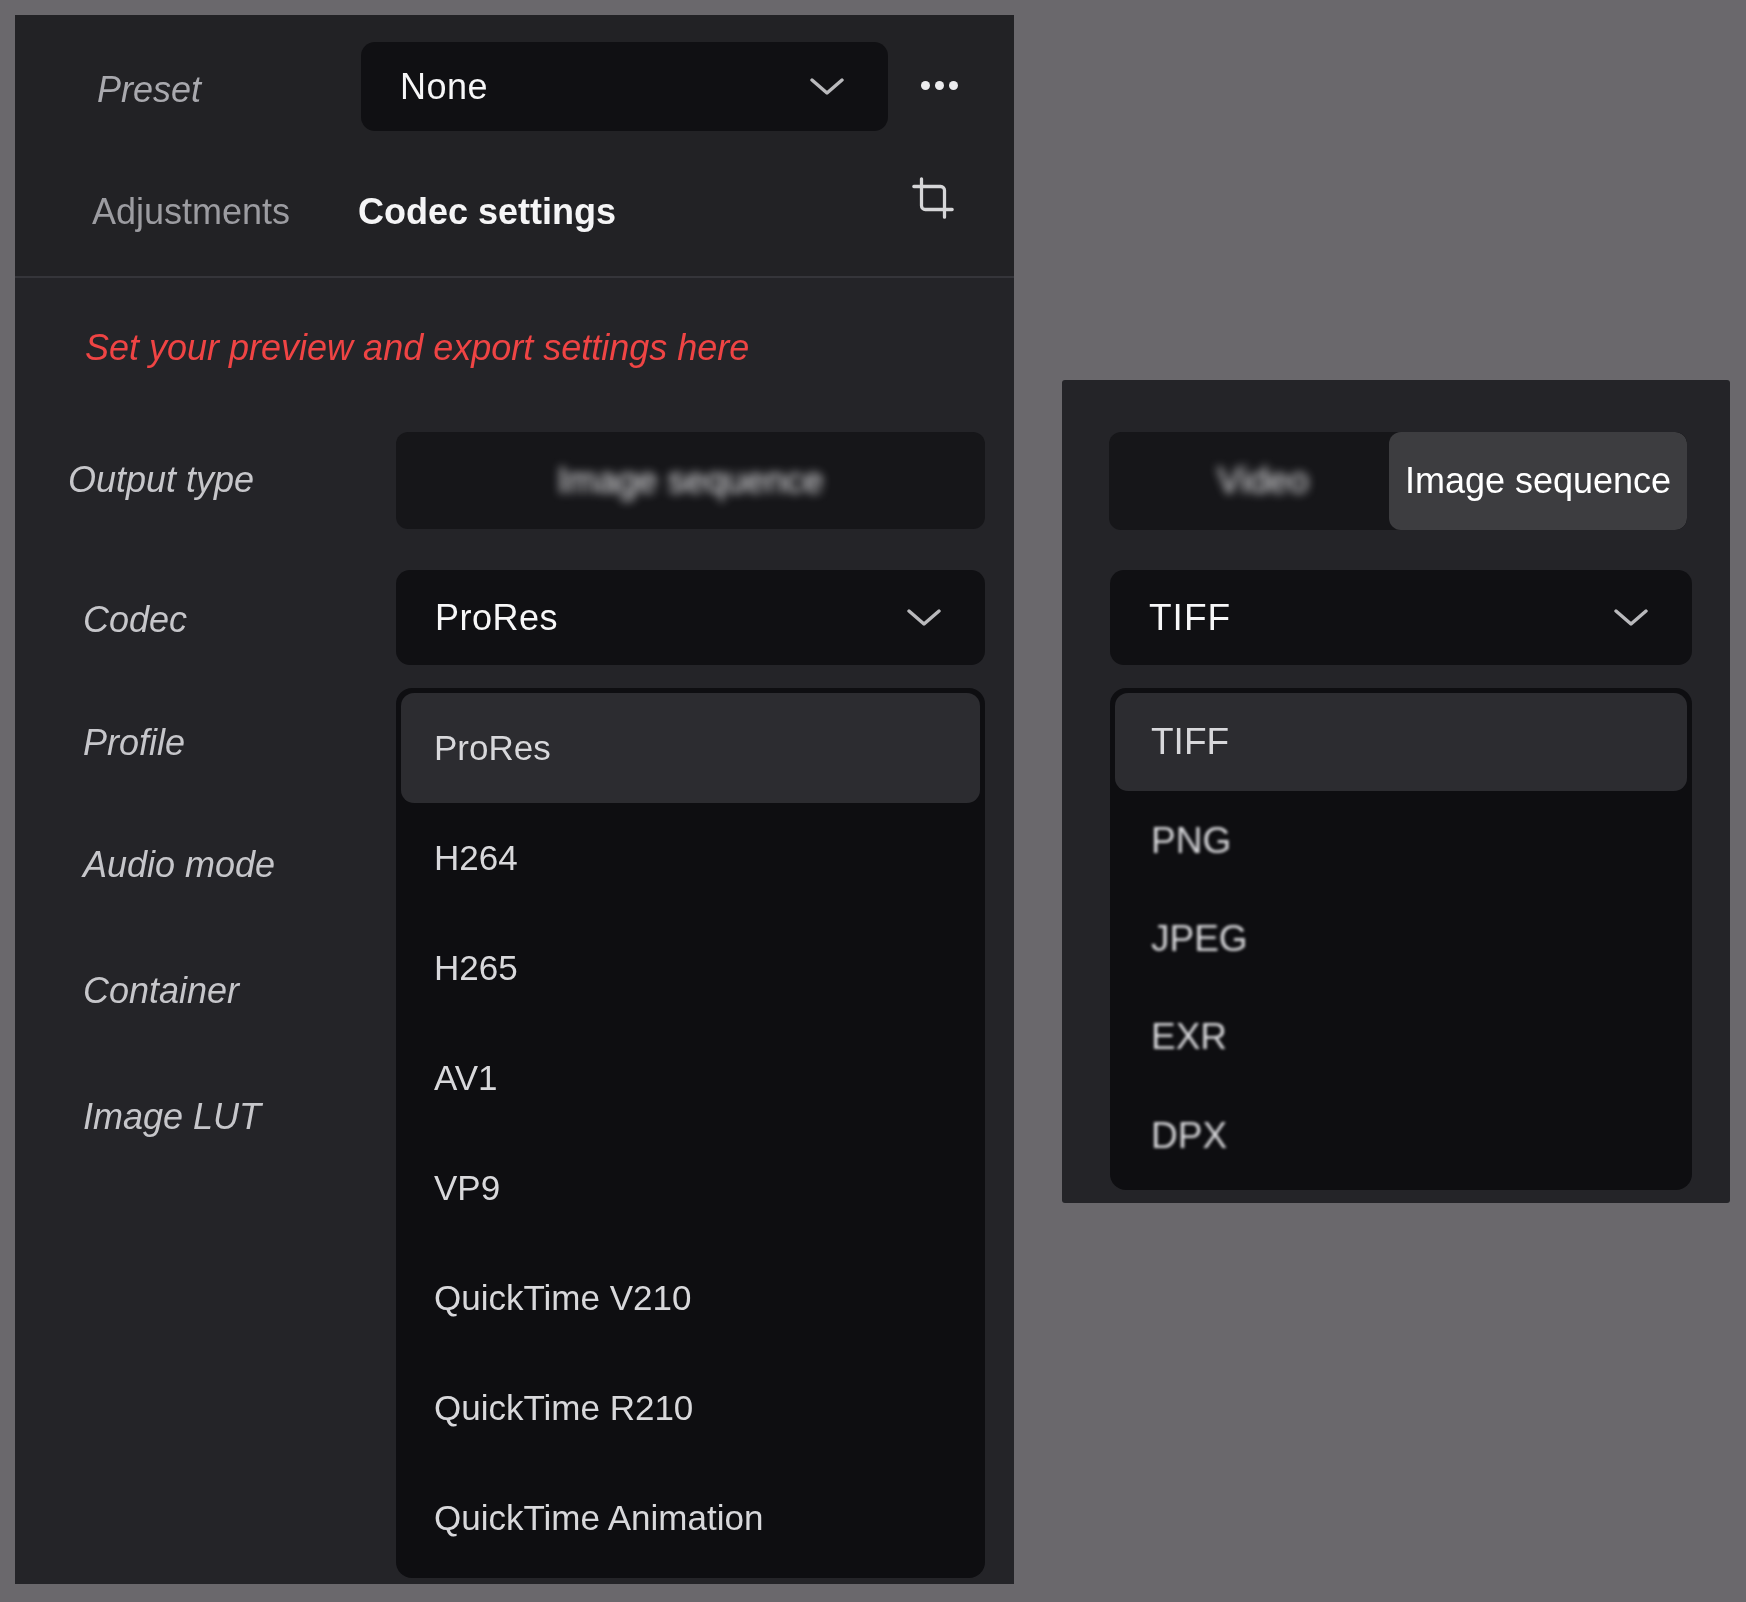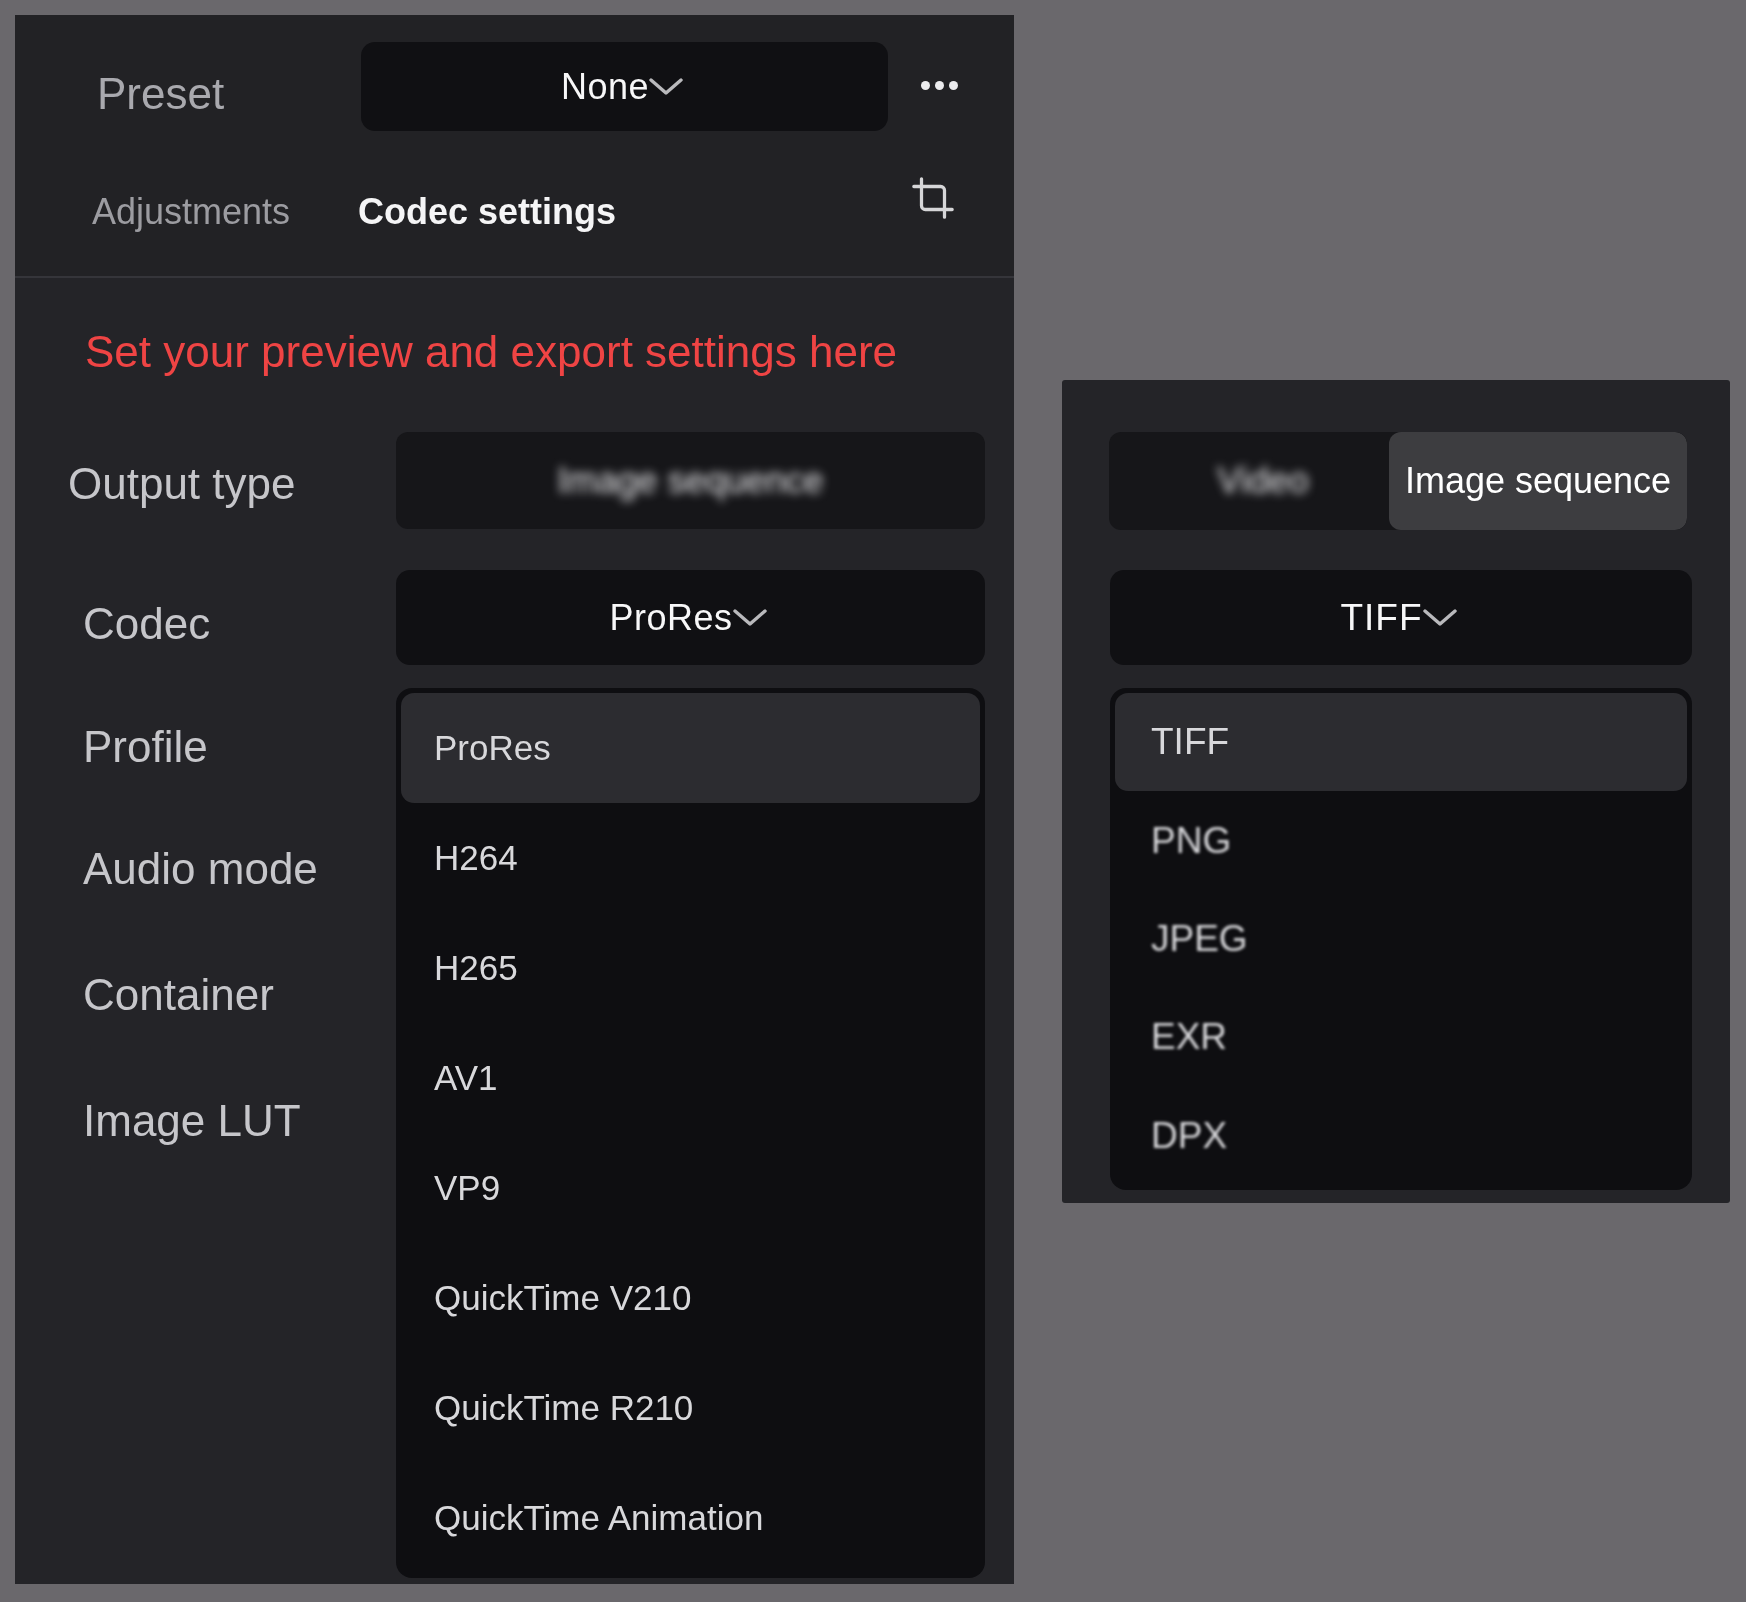--- a/index.html
+++ b/index.html
@@ -6,26 +6,26 @@
   body{
     width:1746px;height:1602px;
     background:#6a686c;
     font-family:"Liberation Sans", sans-serif;
     overflow:hidden;position:relative;
     -webkit-font-smoothing:antialiased;
   }
   .panel{position:absolute;box-sizing:border-box;}
   #left-panel{left:15px;top:15px;width:999px;height:1569px;background:#242428;}
   #left-top{position:absolute;left:0;top:0;width:100%;height:261px;background:#222225;border-bottom:2px solid #35353a;}
-  .lbl{position:absolute;font-size:44px;color:#c6c6ca;white-space:nowrap;}
+  .lbl{position:absolute;font-size:36px;color:#c6c6ca;white-space:nowrap;font-style:italic;}
   .dim{color:#a9a9ae;}
   .hint{color:#ef4444;}
   .dropdown{
     position:absolute;background:#101013;border-radius:14px;
-    display:flex;align-items:center;justify-content:center;
+    display:flex;align-items:center;justify-content:space-between;
     padding:0 44px 0 39px;box-sizing:border-box;cursor:pointer;
   }
   .dropdown .val{font-size:36px;font-weight:500;color:#f7f7f8;letter-spacing:.5px;}
   .chev{flex:0 0 auto;}
   .toggle{
     position:absolute;background:#161619;border-radius:12px;
     display:flex;overflow:hidden;box-sizing:border-box;
   }
   .seg{display:flex;align-items:center;justify-content:center;
     font-size:36px;font-weight:500;color:#ededf0;cursor:pointer;}

